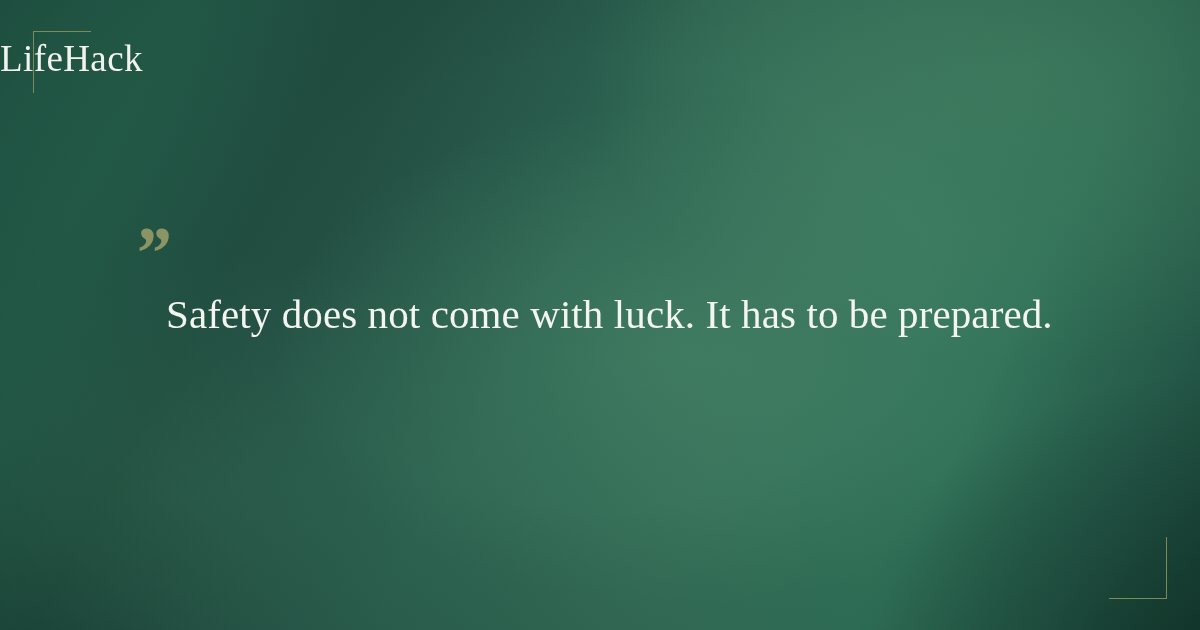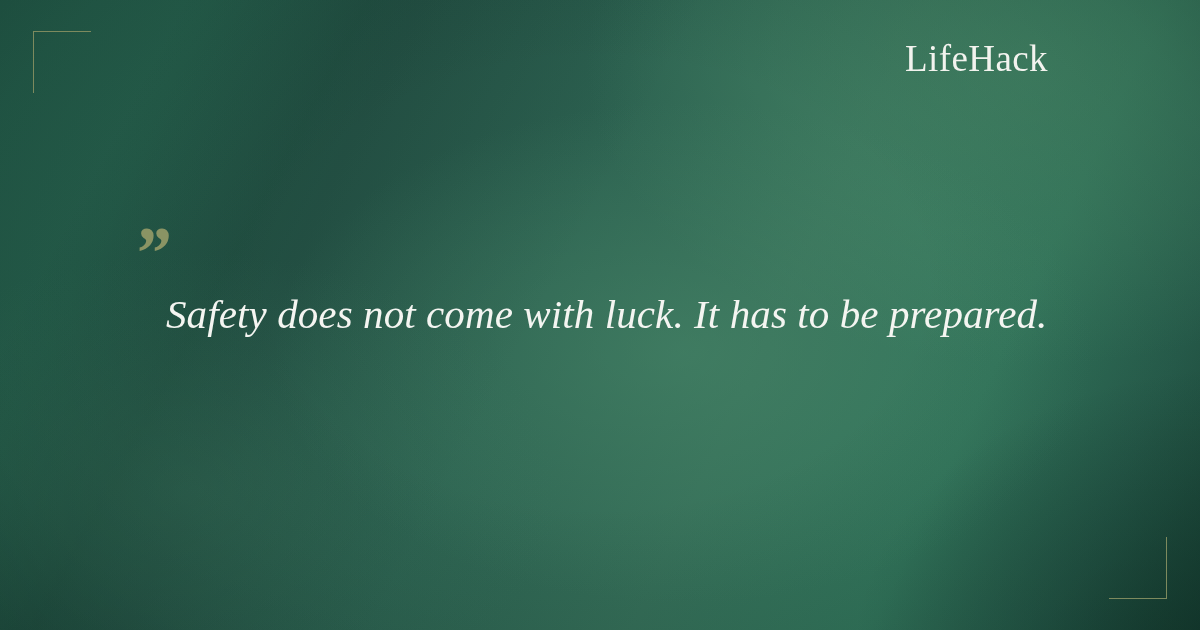--- a/index.html
+++ b/index.html
@@ -102,23 +102,22 @@
   .bracket-br { left: 1109px; top: 537px; }
   .bracket-br .arm-h { left: 0; bottom: 0; width: 58px; height: 1px; }
   .bracket-br .arm-v { right: 0; top: 0; width: 1px; height: 62px; }
 
   
   .brand {
     position: absolute;
     top: 0;
     left: 0;
     width: 1032px;
-    text-align: right;
+    text-align: left;
     padding-top: 40px;
-    padding-left: 16px;
   }
   .brand-text {
     font-family: "Liberation Serif", "DejaVu Serif", serif;
     font-size: 37px;
     line-height: 1;
     letter-spacing: 0.4px;
     color: #f2f3ee;
     font-weight: 400;
   }
 
@@ -138,21 +137,20 @@
     font-weight: 700;
     height: 52px;
     overflow: hidden;
     letter-spacing: -2px;
     user-select: none;
   }
   .quote-text {
     margin-top: 20px;
     margin-left: 33px;
     font-family: "Liberation Serif", "DejaVu Serif", serif;
-    font-style: italic;
     font-weight: 400;
     font-size: 41px;
     line-height: 1.28;
     color: #f4f5f1;
     letter-spacing: 0.1px;
     white-space: nowrap;
   }
 </style>
 </head>
 <body>

